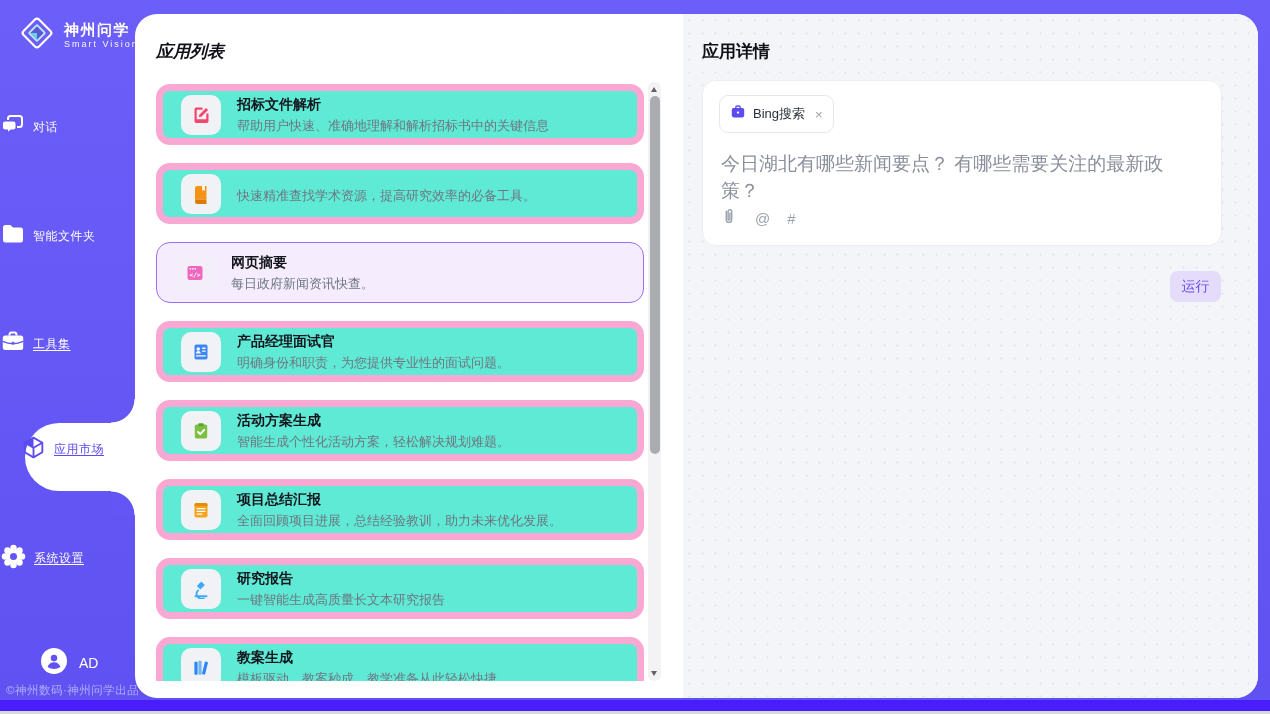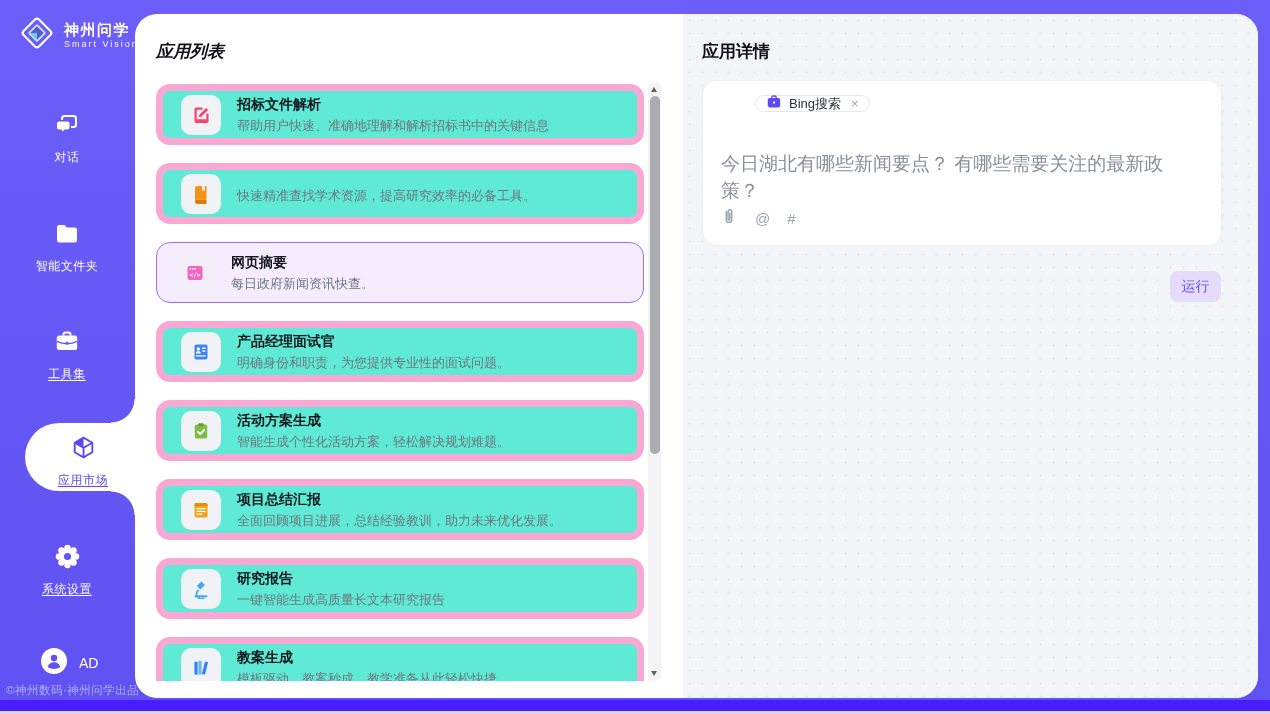--- a/index.html
+++ b/index.html
@@ -6,21 +6,21 @@
   .screen{position:relative;width:1270px;height:714px;background:#D8D9DD;
           font-family:"Liberation Sans","DejaVu Sans",sans-serif;overflow:hidden;}
   .purple-bg{position:absolute;left:0;top:0;width:100%;height:700px;
              background:linear-gradient(180deg,#6C5EF8 0%,#6052F2 100%);}
   .blue-strip{position:absolute;left:0;top:700px;width:100%;height:11px;background:#4A1DFE;}
 
   
   .logo{position:absolute;left:18px;top:14px;display:flex;align-items:center;gap:8px;color:#fff;}
   .logo-name{font-size:15px;font-weight:bold;letter-spacing:1.5px;line-height:1.25;}
   .logo-sub{font-size:9px;letter-spacing:2px;opacity:.95;}
-  .nav{position:absolute;left:0;width:134px;display:flex;flex-direction:column;align-items:center;gap:7px;color:#fff;cursor:pointer;}
+  .nav{position:absolute;left:0;width:134px;display:flex;flex-direction:row;align-items:center;gap:7px;color:#fff;cursor:pointer;}
   .nav .lbl{font-size:12px;letter-spacing:.5px;}
   .u{text-decoration:underline;text-underline-offset:2px;}
   .nav-chat{top:112px}.nav-folder{top:221px}.nav-tools{top:329px}.nav-settings{top:543px}
   .bubble{position:absolute;left:25px;top:423px;width:110px;height:68px;background:#fff;border-radius:34px 0 0 34px;}
   .bubble-corner-t{position:absolute;left:111px;top:399px;width:24px;height:24px;
      background:radial-gradient(circle 24px at 0 0,#6557F4 0,#6557F4 23px,#fff 23.8px);}
   .bubble-corner-b{position:absolute;left:111px;top:491px;width:24px;height:24px;
      background:radial-gradient(circle 24px at 0 100%,#6456F4 0,#6456F4 23px,#fff 23.8px);}
   .nav-market{top:434px;width:126px;color:#5B4BF0;margin-left:20px;}
   .user-row{position:absolute;left:41px;top:648px;display:flex;align-items:center;gap:12px;color:#fff;}
@@ -48,22 +48,22 @@
   .sb-up{top:5px;border-bottom:5px solid #636367;}
   .sb-down{bottom:5px;border-top:5px solid #636367;}
   .sb-thumb{position:absolute;left:1.5px;top:14px;width:10px;height:358px;background:#ABACB0;border-radius:5px;}
 
   
   .detail-panel{position:absolute;left:548px;top:0;width:575px;height:684px;background:#F4F5F8;
       background-image:radial-gradient(#E6E8EE 1px,transparent 1.2px);background-size:13px 13px;}
   .detail-header{position:absolute;left:19px;top:26px;}
   .input-card{position:absolute;left:19px;top:66px;width:520px;height:166px;background:#fff;
       border:1px solid #ECEDF1;border-radius:14px;box-sizing:border-box;}
-  .tool-tag{position:absolute;left:16px;top:14px;height:17px;display:inline-flex;align-items:center;gap:7px;
-      padding:0 10px;border:1px solid #E5E7EB;border-radius:9px;background:#fff;box-sizing:border-box;cursor:pointer;margin-left:36px;}
+  .tool-tag{position:absolute;left:16px;top:14px;height:38px;display:inline-flex;align-items:center;gap:7px;
+      padding:0 10px;border:1px solid #E5E7EB;border-radius:9px;background:#fff;box-sizing:border-box;cursor:pointer;}
   .tag-label{font-size:13px;color:#2A2F3A;}
   .tag-close{font-size:13px;color:#9AA1AB;margin-left:3px;cursor:pointer;}
   .query{position:absolute;left:18px;top:70px;width:480px;font-size:19px;color:#8A8F9B;line-height:1.4;}
   .attach-row{position:absolute;left:17px;bottom:15px;display:flex;align-items:center;gap:17px;}
   .glyph{font-size:15px;color:#9CA3AF;line-height:1;}
   .run-btn{position:absolute;right:37px;top:257px;width:51px;height:31px;background:#E5DCFB;color:#6B4EF0;
       font-size:14px;border:none;border-radius:8px;display:flex;align-items:center;justify-content:center;cursor:pointer;
       font-family:inherit;}
 </style>
 </head>

